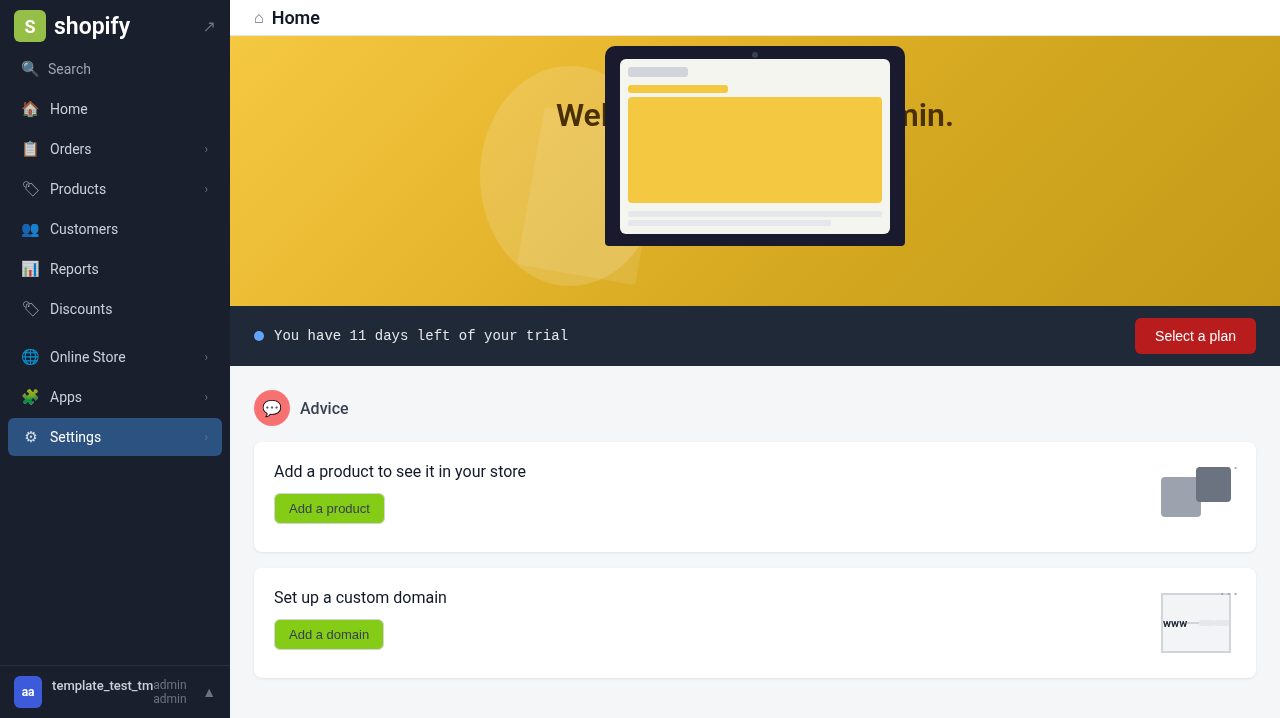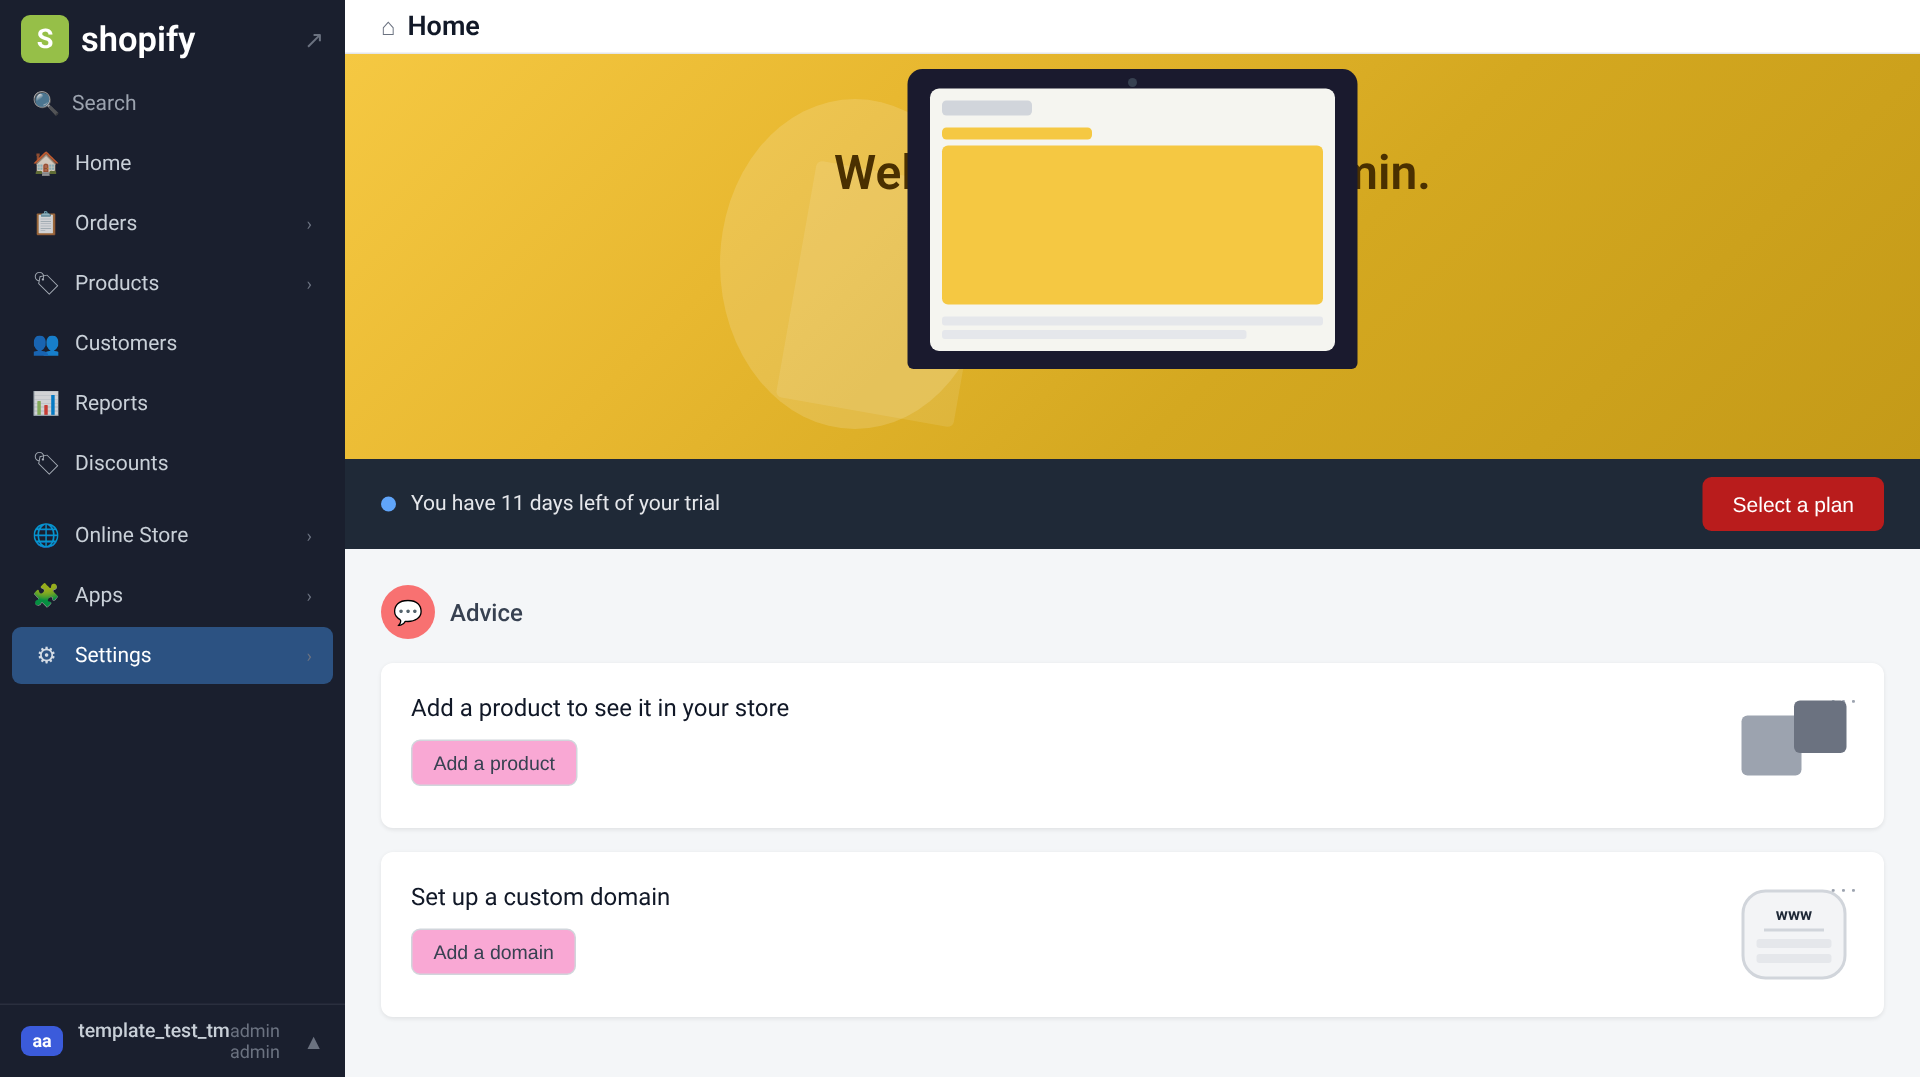--- a/index.html
+++ b/index.html
@@ -101,21 +101,21 @@
       margin-top: auto;
       padding: 10px 14px;
       display: flex;
       align-items: center;
       justify-content: space-between;
       border-top: 1px solid #2a2f3e;
     }
     .user-info { display: flex; align-items: center; gap: 10px; }
     .user-avatar {
       width: 32px;
-      height: 20px;
+      height: 32px;
       background: #3b5bdb;
       border-radius: 6px;
       display: flex;
       align-items: center;
       justify-content: center;
       color: white;
       font-size: 12px;
       font-weight: bold;
     }
     .user-details { display: flex; flex-direction: row; }
@@ -252,20 +252,21 @@
       background: #1f2937;
       padding: 12px 24px;
       display: flex;
       align-items: center;
       justify-content: space-between;
     }
     .trial-left {
       display: flex;
       align-items: center;
       gap: 10px;
+      font-family: Liberation Mono, monospace;
     }
     .trial-dot {
       width: 10px;
       height: 10px;
       background: #60a5fa;
       border-radius: 50%;
     }
     .trial-text { color: #e5e7eb; font-size: 14px; }
     .select-plan-btn {
       background: #b91c1c;
@@ -313,21 +314,21 @@
       margin-bottom: 16px;
       box-shadow: 0 1px 3px rgba(0,0,0,0.08);
       display: flex;
       align-items: flex-start;
       justify-content: space-between;
       position: relative;
     }
     .card-content { flex: 1; }
     .card-title { font-size: 16px; font-weight: 400; color: #111827; margin-bottom: 12px; }
     .card-btn {
-      background: #f9a8d4;
+      background: #84cc16;
       border: 1px solid #d1d5db;
       color: #374151;
       padding: 7px 14px;
       border-radius: 6px;
       font-size: 13px;
       cursor: pointer;
     }
     .card-more {
       position: absolute;
       top: 16px;
@@ -368,24 +369,23 @@
       border-radius: 4px;
       position: absolute;
       top: 0;
       right: 0;
     }
     
     .domain-illustration {
       width: 70px;
       height: 60px;
       background: #f3f4f6;
-      border-radius: 16px;
+      border-radius: 0;
       border: 2px solid #d1d5db;
       display: flex;
-      flex-direction: column;
       align-items: center;
       justify-content: center;
       font-size: 10px;
       color: #374151;
     }
     .domain-www { font-weight: 700; font-size: 11px; color: #1f2937; }
     .domain-dot { width: 40px; height: 2px; background: #d1d5db; margin: 3px 0; }
     .domain-line { width: 50px; height: 6px; background: #e5e7eb; border-radius: 2px; margin: 2px 0; }
   </style>
 </head>

